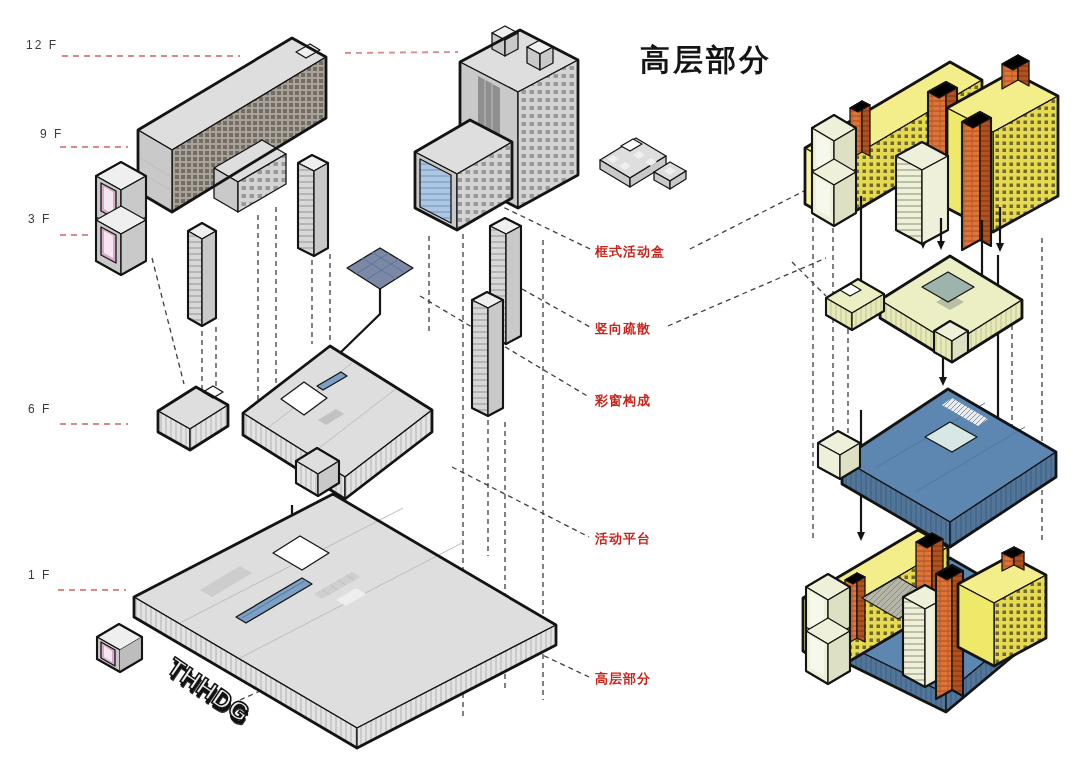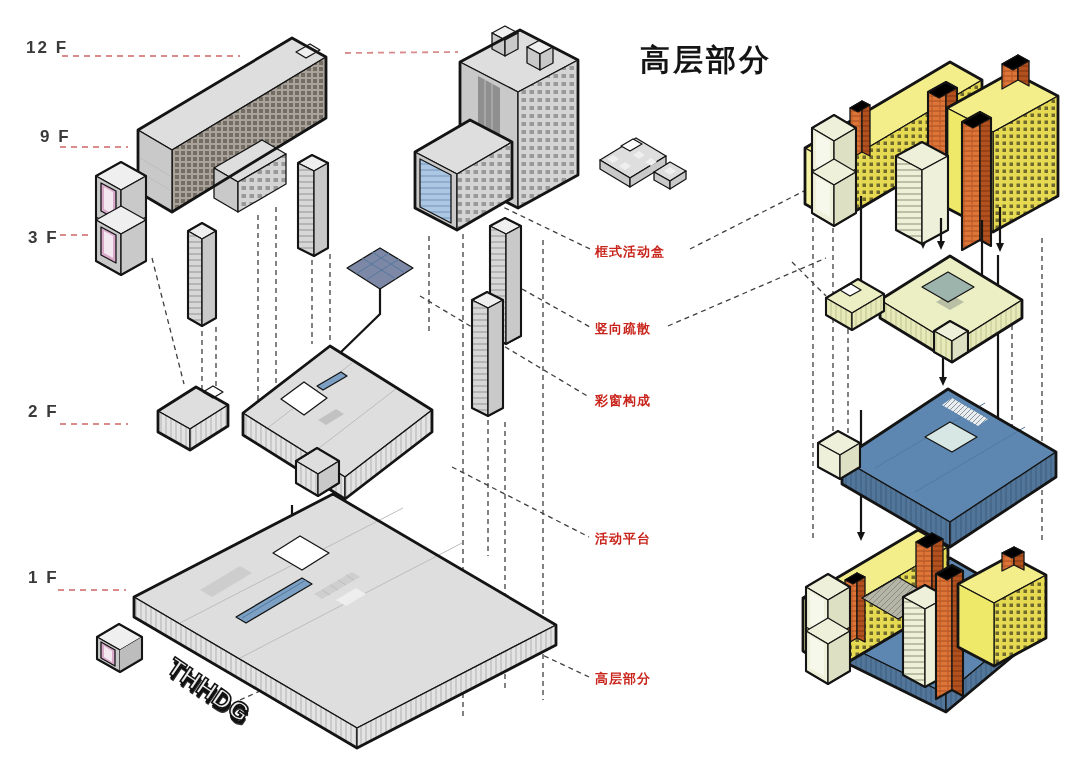--- a/index.html
+++ b/index.html
@@ -18,21 +18,21 @@
   .thinB{stroke:#54789e;stroke-width:1;fill:none;}
   .f-grayTop{fill:var(--c-grayTop)} .f-grayMid{fill:var(--c-grayMid)} .f-grayDark{fill:var(--c-grayDark)}
   .f-grayLight{fill:var(--c-grayLight)} .f-white{fill:var(--c-white)}
   .f-yellowTop{fill:var(--c-yellowTop)} .f-yellow{fill:var(--c-yellow)} .f-yellowPale{fill:#f6f3a5}
   .f-cream{fill:var(--c-cream)} .f-creamShade{fill:var(--c-creamShade)}
   .f-paleGreen{fill:var(--c-paleGreen)}
   .f-blue{fill:var(--c-blue)} .f-aqua{fill:var(--c-aqua)}
   .f-skylight{fill:var(--c-skylight)} .f-strip{fill:var(--c-skylightStrip)}
   .f-pinkWin{fill:var(--c-windowPink)} .f-courtGreen{fill:var(--c-courtyardGreen)}
   .lbl{position:absolute;white-space:nowrap;}
-  .floor-label{font-size:17px;font-weight:700;letter-spacing:2px;color:var(--c-ink);}
+  .floor-label{font-size:12px;font-weight:400;letter-spacing:2px;color:var(--c-ink);}
   .annotation{font-size:13px;font-weight:700;letter-spacing:1px;color:var(--c-red);}
   .heading{font-size:30px;font-weight:900;letter-spacing:3px;color:#141414;}
   .logo3d{font-size:25px;font-weight:900;letter-spacing:1px;color:#ececec;
           -webkit-text-stroke:1.6px #111;text-shadow:2px 3px 0 #111,3px 4px 0 #333;
           transform:rotate(34deg);transform-origin:left top;}
 </style>
 </head>
 <body>
 
 <div id="stage">
@@ -447,22 +447,22 @@
       <path class="sil" d="M958,584 L1010,556 L1046,575 L1046,638 L994,666 L958,647 Z"></path>
       <polygon class="fc" fill="url(#pBrick)" points="1002,553 1014,547 1014,565 1002,571"></polygon>
       <polygon class="fc" fill="url(#pBrickDark)" points="1014,547 1024,552 1024,570 1014,565"></polygon>
       <polygon class="fc f-orange" points="1002,553 1014,547 1024,552 1012,558"></polygon>
     </g>
   </g>
 </svg>
 
 <div class="lbl floor-label" style="left:26px;top:38px">12 F</div>
 <div class="lbl floor-label" style="left:40px;top:127px">9 F</div>
-<div class="lbl floor-label" style="left:28px;top:228px">3 F</div>
-<div class="lbl floor-label" style="left:28px;top:402px">2 F</div>
+<div class="lbl floor-label" style="left:28px;top:212px">3 F</div>
+<div class="lbl floor-label" style="left:28px;top:402px">6 F</div>
 <div class="lbl floor-label" style="left:28px;top:568px">1 F</div>
 
 <div class="lbl heading" style="left:640px;top:40px">高层部分</div>
 
 <div class="lbl annotation" style="left:595px;top:243px">框式活动盒</div>
 <div class="lbl annotation" style="left:595px;top:320px">竖向疏散</div>
 <div class="lbl annotation" style="left:595px;top:392px">彩窗构成</div>
 <div class="lbl annotation" style="left:595px;top:530px">活动平台</div>
 <div class="lbl annotation" style="left:595px;top:670px">高层部分</div>
 

